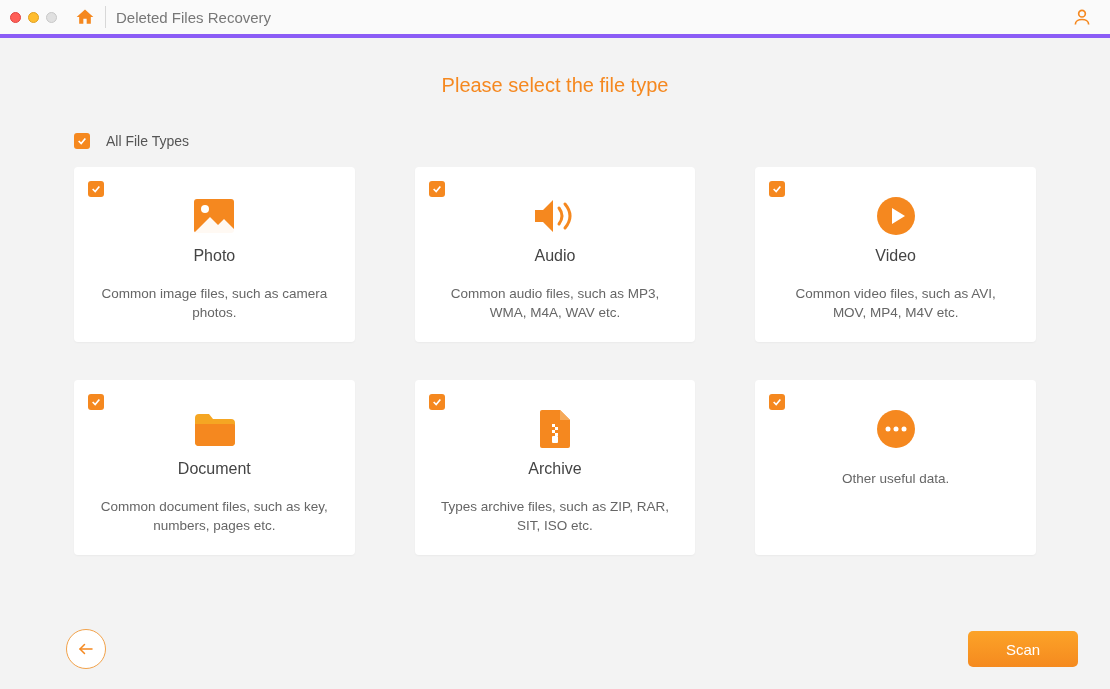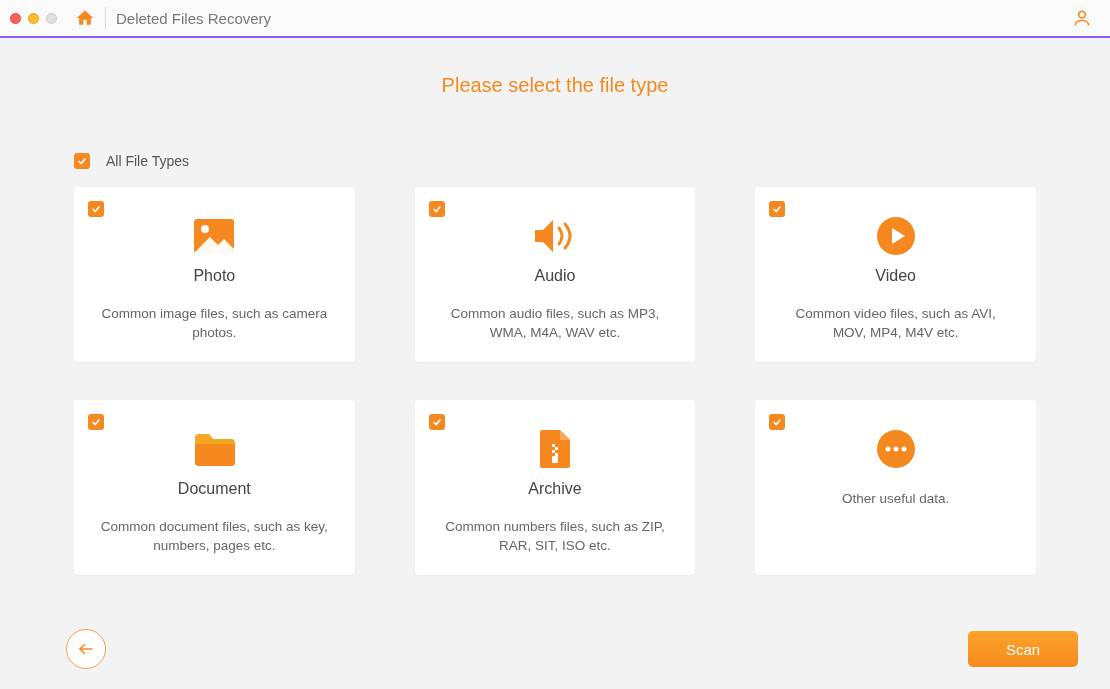--- a/index.html
+++ b/index.html
@@ -1,33 +1,33 @@
 <!DOCTYPE html>
 <html><head>
 <meta charset="utf-8">
 <style>
 * { box-sizing: border-box; margin: 0; padding: 0; }
 html, body { width: 1110px; height: 689px; font-family: -apple-system, "Helvetica Neue", Arial, sans-serif; background: #f3f3f3; overflow: hidden; }
 
 
-.header { height: 38px; background: #fafafa; border-bottom: 2px solid #8b5cf6; display: flex; align-items: center; padding: 0 10px; }
+.header { height: 38px; background: #fafafa; border-bottom: 4px solid #8b5cf6; display: flex; align-items: center; padding: 0 10px; }
 .traffic { display: flex; gap: 7px; margin-right: 14px; }
 .dot { width: 11px; height: 11px; border-radius: 50%; }
 .dot.red { background: #ff5f57; border: 1px solid #e04440; }
 .dot.yellow { background: #ffbd2e; border: 1px solid #dfa022; }
 .dot.gray { background: #e0e0e0; border: 1px solid #c8c8c8; }
 .home-btn { display:flex; align-items:center; justify-content:center; width:28px; height:28px; cursor:pointer; }
 .vdiv { width:1px; height:22px; background:#d8d8d8; margin: 0 10px 0 6px; }
 .title { font-size: 15px; color: #777; font-weight: 400; }
 .spacer { flex: 1; }
 .user-btn { width:28px; height:28px; display:flex; align-items:center; justify-content:center; cursor:pointer; margin-right:4px;}
 
 
 .main { padding: 36px 74px 0; }
-.heading { text-align:center; color:#f5881f; font-size:20px; font-weight:500; margin-bottom: 56px; }
+.heading { text-align:center; color:#f5881f; font-size:20px; font-weight:500; margin-bottom: 36px; }
 
 .alltypes { display:flex; align-items:center; gap:16px; margin-bottom: 18px; }
 .check { width:16px; height:16px; background:#f5881f; border-radius:3px; display:flex; align-items:center; justify-content:center; cursor:pointer; flex-shrink:0;}
 .check svg { display:block; }
 .alltypes-label { font-size:14px; color:#555; }
 
 .grid { display:grid; grid-template-columns: repeat(3, 1fr); gap: 38px 60px; }
 .card { background:#fff; border-radius:4px; padding: 14px 16px 22px; position:relative; cursor:pointer; height: 175px; box-shadow: 0 1px 2px rgba(0,0,0,0.04); }
 .card .check { position:absolute; top:14px; left:14px; }
 .card-icon { display:flex; justify-content:center; margin-top: 14px; height: 42px; align-items:center; }
@@ -155,21 +155,21 @@
             <path d="M2 0 h18 l10 10 v26 q0 2 -2 2 h-26 q-2 0 -2 -2 v-34 q0 -2 2 -2 z" fill="#f5881f"></path>
             <path d="M20 0 v10 h10 z" fill="#f5a95a"></path>
             <rect x="12" y="14" width="3" height="3" fill="#fff"></rect>
             <rect x="15" y="17" width="3" height="3" fill="#fff"></rect>
             <rect x="12" y="20" width="3" height="3" fill="#fff"></rect>
             <rect x="15" y="23" width="3" height="3" fill="#fff"></rect>
             <rect x="12" y="26" width="6" height="7" rx="1" fill="#fff"></rect>
           </svg>
       </div>
       <div class="card-title">Archive</div>
-      <div class="card-desc">Common numbers files, such as ZIP, RAR, SIT, ISO etc.</div>
+      <div class="card-desc">Types archive files, such as ZIP, RAR, SIT, ISO etc.</div>
     </div>
 
     <div class="card">
       <div class="check">
           <svg width="10" height="10" viewBox="0 0 24 24" fill="none" stroke="#fff" stroke-width="4">
             <polyline points="4 12 10 18 20 6"></polyline>
           </svg>
         </div>
       <div class="card-icon">
         <svg width="38" height="38" viewBox="0 0 38 38">

